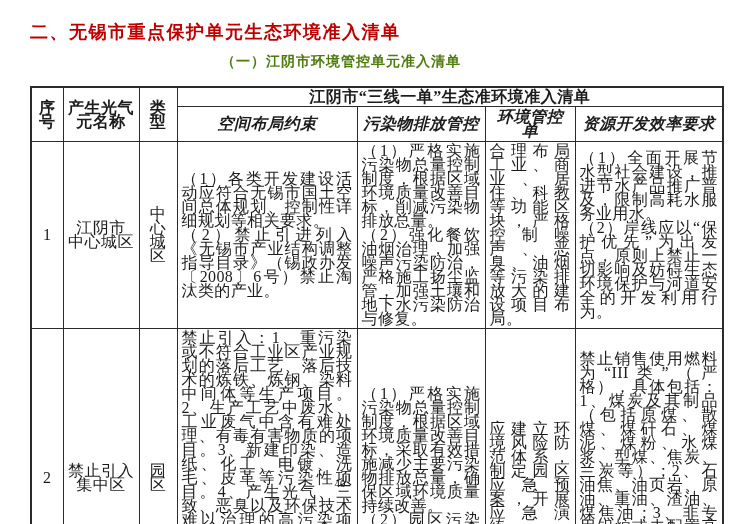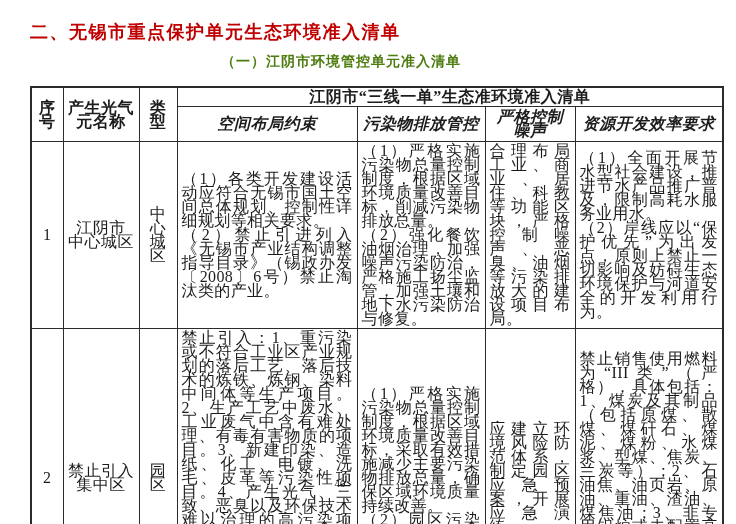--- a/index.html
+++ b/index.html
@@ -75,21 +75,21 @@
     <tr class="hdr-top">
       <th rowspan="2">序号</th>
       <th rowspan="2">产生光气
 元名称</th>
       <th rowspan="2">类型</th>
       <th colspan="4">江阴市“三线一单”生态准环境准入清单</th>
     </tr>
     <tr class="hdr-sub">
       <th>空间布局约束</th>
       <th>污染物排放管控</th>
-      <th>严格控制噪声</th>
+      <th>环境管控单</th>
       <th>资源开发效率要求</th>
     </tr>
   </thead>
   <tbody>
     <tr class="row-1">
       <td class="cell-center">1</td>
       <td class="cell-center">江阴市
 中心城区</td>
       <td class="cell-center">中心
 城区</td>

